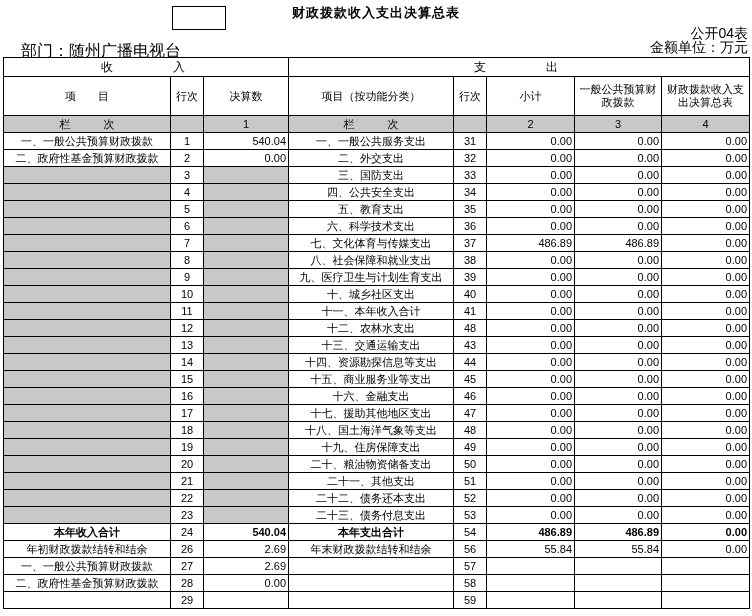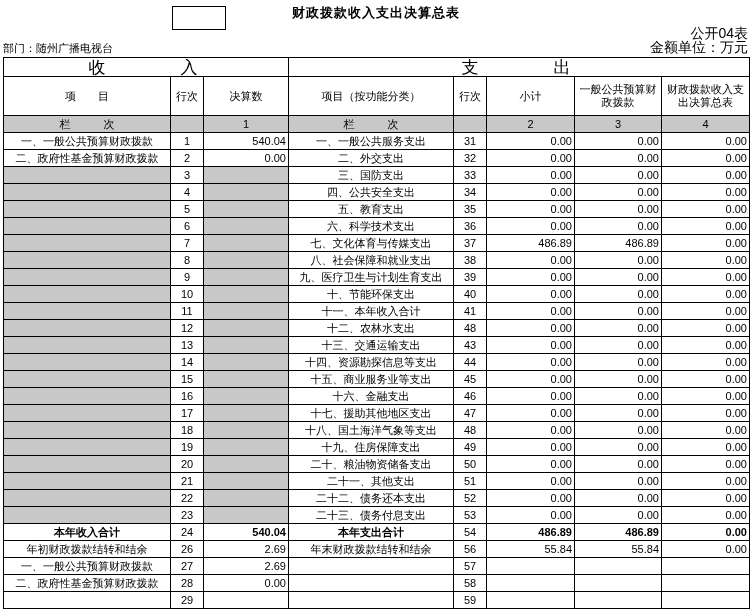--- a/index.html
+++ b/index.html
@@ -21,21 +21,21 @@
   }
   .ribbon-box{
     position:absolute;left:172px;top:6px;width:52px;height:22px;
     border:1px solid #000;background:#fff;
   }
   .meta-right{
     position:absolute;right:4px;top:26px;text-align:right;
     font-size:14px;line-height:14px;
   }
   .dept{
-    position:absolute;left:3px;top:41px;font-size:11px;
+    position:absolute;left:21px;top:41px;font-size:16px;
   }
 
   table{
     position:absolute;left:3px;top:57px;
     border-collapse:collapse;
     table-layout:fixed;
     width:746px;
   }
   td{
     border:1px solid #000;
@@ -45,21 +45,21 @@
     line-height:15px;
     overflow:hidden;
     white-space:nowrap;
   }
   .c{text-align:center;}
   .r{text-align:right;}
   .l{text-align:center;}
   .gray{background:#c8c8c8;}
   .b{font-weight:bold;}
   .hdr{background:#ffffff;text-align:center;vertical-align:middle;}
-  .bigh{font-size:17px;letter-spacing:6px;}
+  .bigh{font-size:12px;letter-spacing:6px;}
   .thead td{height:18px;}
   .colnum{height:15px;border-radius:8px;}
 </style>
 </head>
 <body>
 
 <div class="page">
 
   <div class="title">财政拨款收入支出决算总表</div>
   <div class="ribbon-box"></div>
@@ -196,21 +196,21 @@
           <td class="l">九、医疗卫生与计划生育支出</td>
           <td class="c">39</td>
           <td class="r">0.00</td>
           <td class="r">0.00</td>
           <td class="r">0.00</td>
         </tr>
         <tr>
           <td class="l gray"></td>
           <td class="c">10</td>
           <td class="r gray"></td>
-          <td class="l">十、节能环保支出</td>
+          <td class="l">十、城乡社区支出</td>
           <td class="c">40</td>
           <td class="r">0.00</td>
           <td class="r">0.00</td>
           <td class="r">0.00</td>
         </tr>
         <tr>
           <td class="l gray"></td>
           <td class="c">11</td>
           <td class="r gray"></td>
           <td class="l">十一、本年收入合计</td>

